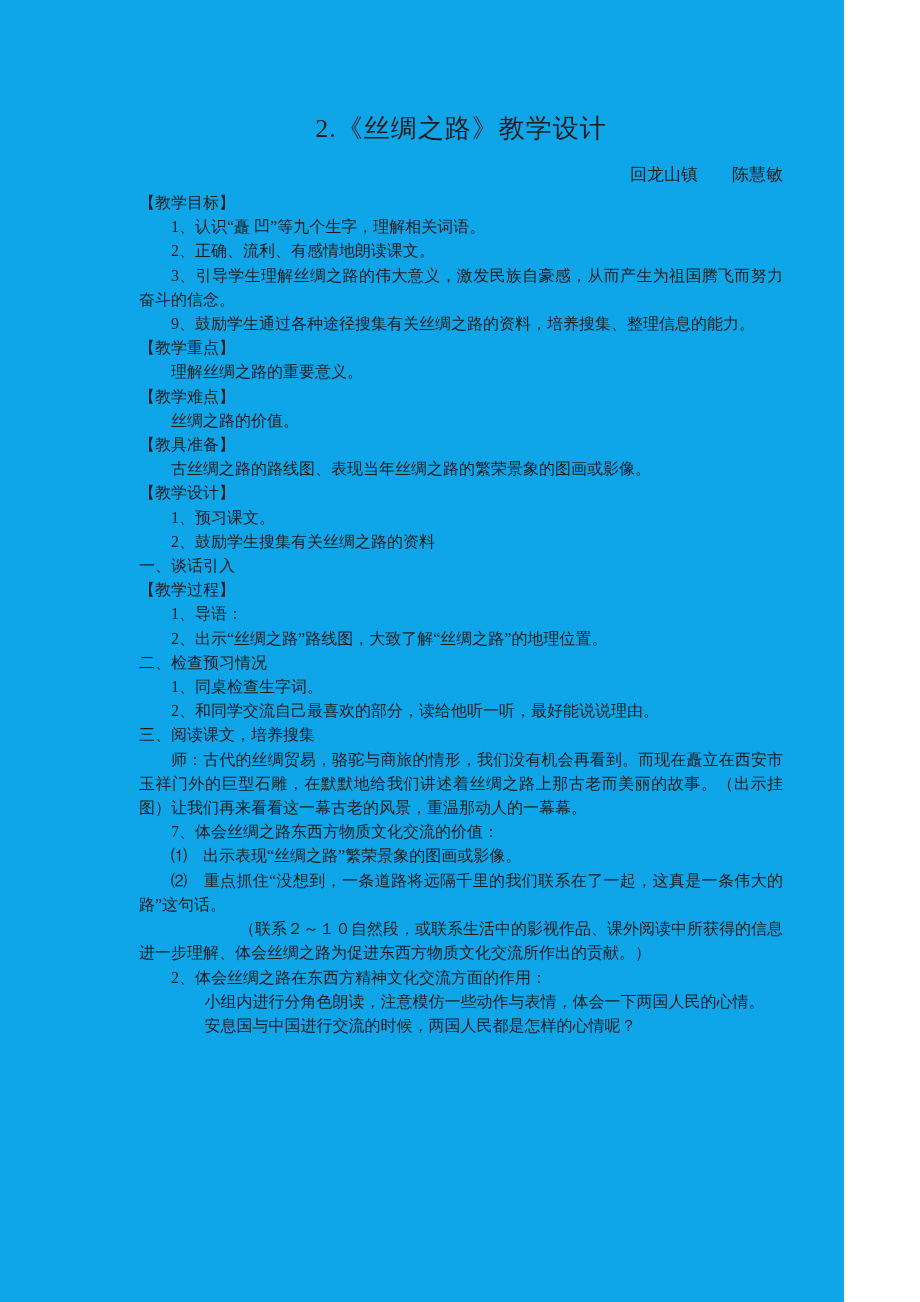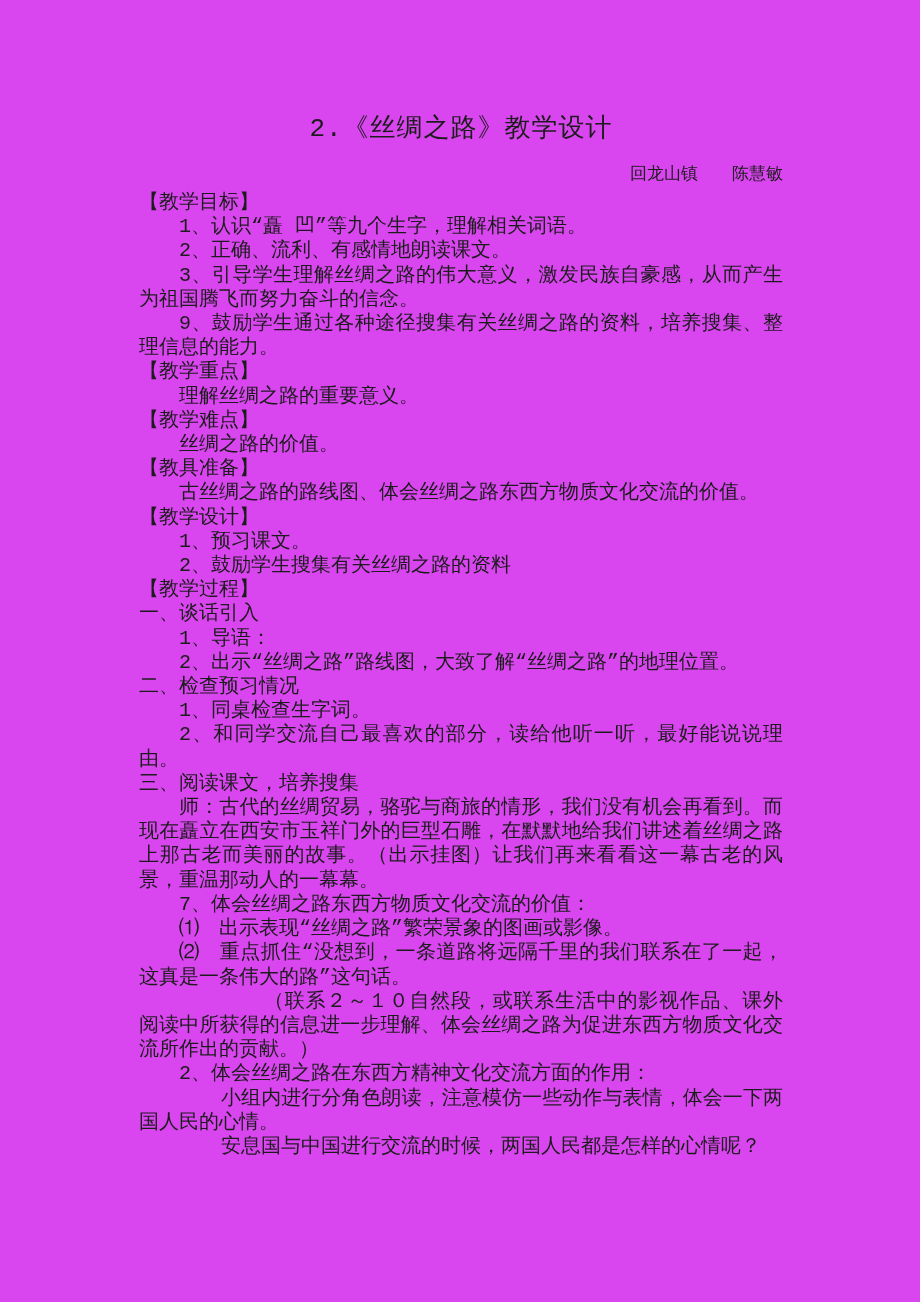--- a/index.html
+++ b/index.html
@@ -1,22 +1,22 @@
 <!DOCTYPE html>
 <html><head>
 <meta charset="utf-8">
 <style>
   html, body { margin: 0; padding: 0; background: #ffffff; }
   .page {
     position: relative;
-    width: 920px;
+    width: 844px;
     height: 1302px;
-    background: #d946ef;
+    background: #0ea5e9;
     overflow: hidden;
-    font-family: Liberation Mono, monospace;
+    font-family: Liberation Serif, serif;
     color: #1c1c1c;
   }
   .doc {
     position: absolute;
     left: 139px;
     top: 112px;
     width: 644px;
   }
   .title {
     margin: 0;
@@ -28,21 +28,21 @@
     white-space: nowrap;
   }
   .author {
     margin: 17px 0 4px 0;
     font-size: 17px;
     line-height: 24px;
     text-align: right;
   }
   .body p {
     margin: 0;
-    font-size: 20px;
+    font-size: 16px;
     line-height: 24.2px;
     text-align: justify;
     word-break: break-all;
   }
   .i0  { text-indent: 0; }
   .i2  { text-indent: 2em; }
   .i35 { text-indent: 3.5em; }
   .i4  { text-indent: 4.1em; }
   .i6  { text-indent: 6.25em; }
 </style>
@@ -57,26 +57,26 @@
       <p class="i0">【教学目标】</p>
       <p class="i2">1、认识“矗 凹”等九个生字，理解相关词语。</p>
       <p class="i2">2、正确、流利、有感情地朗读课文。</p>
       <p class="i2">3、引导学生理解丝绸之路的伟大意义，激发民族自豪感，从而产生为祖国腾飞而努力奋斗的信念。</p>
       <p class="i2">9、鼓励学生通过各种途径搜集有关丝绸之路的资料，培养搜集、整理信息的能力。</p>
       <p class="i0">【教学重点】</p>
       <p class="i2">理解丝绸之路的重要意义。</p>
       <p class="i0">【教学难点】</p>
       <p class="i2">丝绸之路的价值。</p>
       <p class="i0">【教具准备】</p>
-      <p class="i2">古丝绸之路的路线图、体会丝绸之路东西方物质文化交流的价值。</p>
+      <p class="i2">古丝绸之路的路线图、表现当年丝绸之路的繁荣景象的图画或影像。</p>
       <p class="i0">【教学设计】</p>
       <p class="i2">1、预习课文。</p>
       <p class="i2">2、鼓励学生搜集有关丝绸之路的资料</p>
+      <p class="i0">一、谈话引入</p>
       <p class="i0">【教学过程】</p>
-      <p class="i0">一、谈话引入</p>
       <p class="i2">1、导语：</p>
       <p class="i2">2、出示“丝绸之路”路线图，大致了解“丝绸之路”的地理位置。</p>
       <p class="i0">二、检查预习情况</p>
       <p class="i2">1、同桌检查生字词。</p>
       <p class="i2">2、和同学交流自己最喜欢的部分，读给他听一听，最好能说说理由。</p>
       <p class="i0">三、阅读课文，培养搜集</p>
       <p class="i2">师：古代的丝绸贸易，骆驼与商旅的情形，我们没有机会再看到。而现在矗立在西安市玉祥门外的巨型石雕，在默默地给我们讲述着丝绸之路上那古老而美丽的故事。（出示挂图）让我们再来看看这一幕古老的风景，重温那动人的一幕幕。</p>
       <p class="i2">7、体会丝绸之路东西方物质文化交流的价值：</p>
       <p class="i2">⑴　出示表现“丝绸之路”繁荣景象的图画或影像。</p>
       <p class="i2">⑵　重点抓住“没想到，一条道路将远隔千里的我们联系在了一起，这真是一条伟大的路”这句话。</p>

